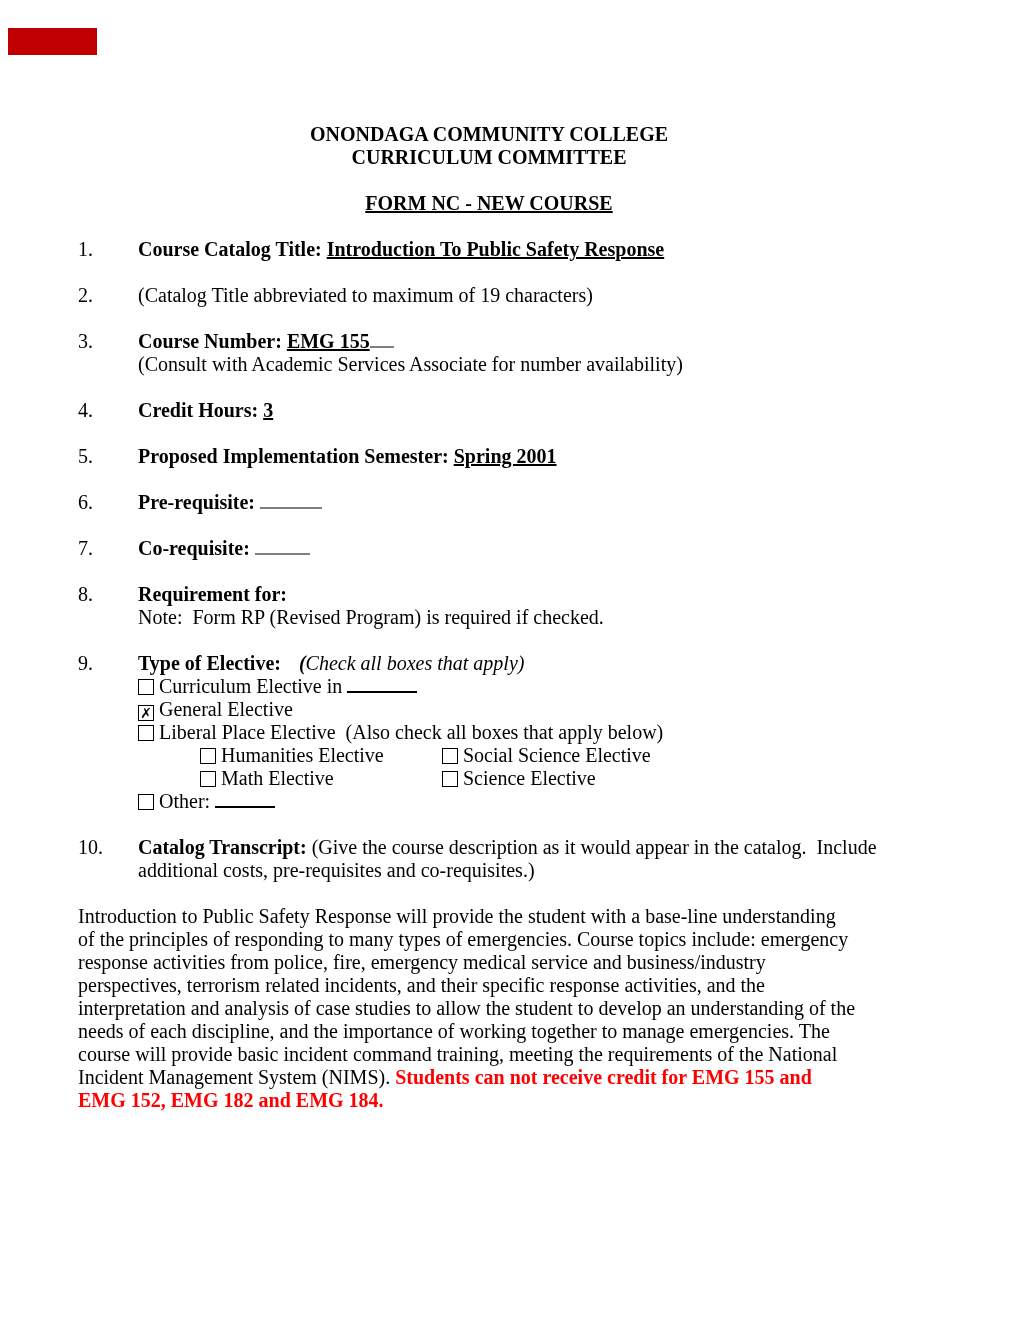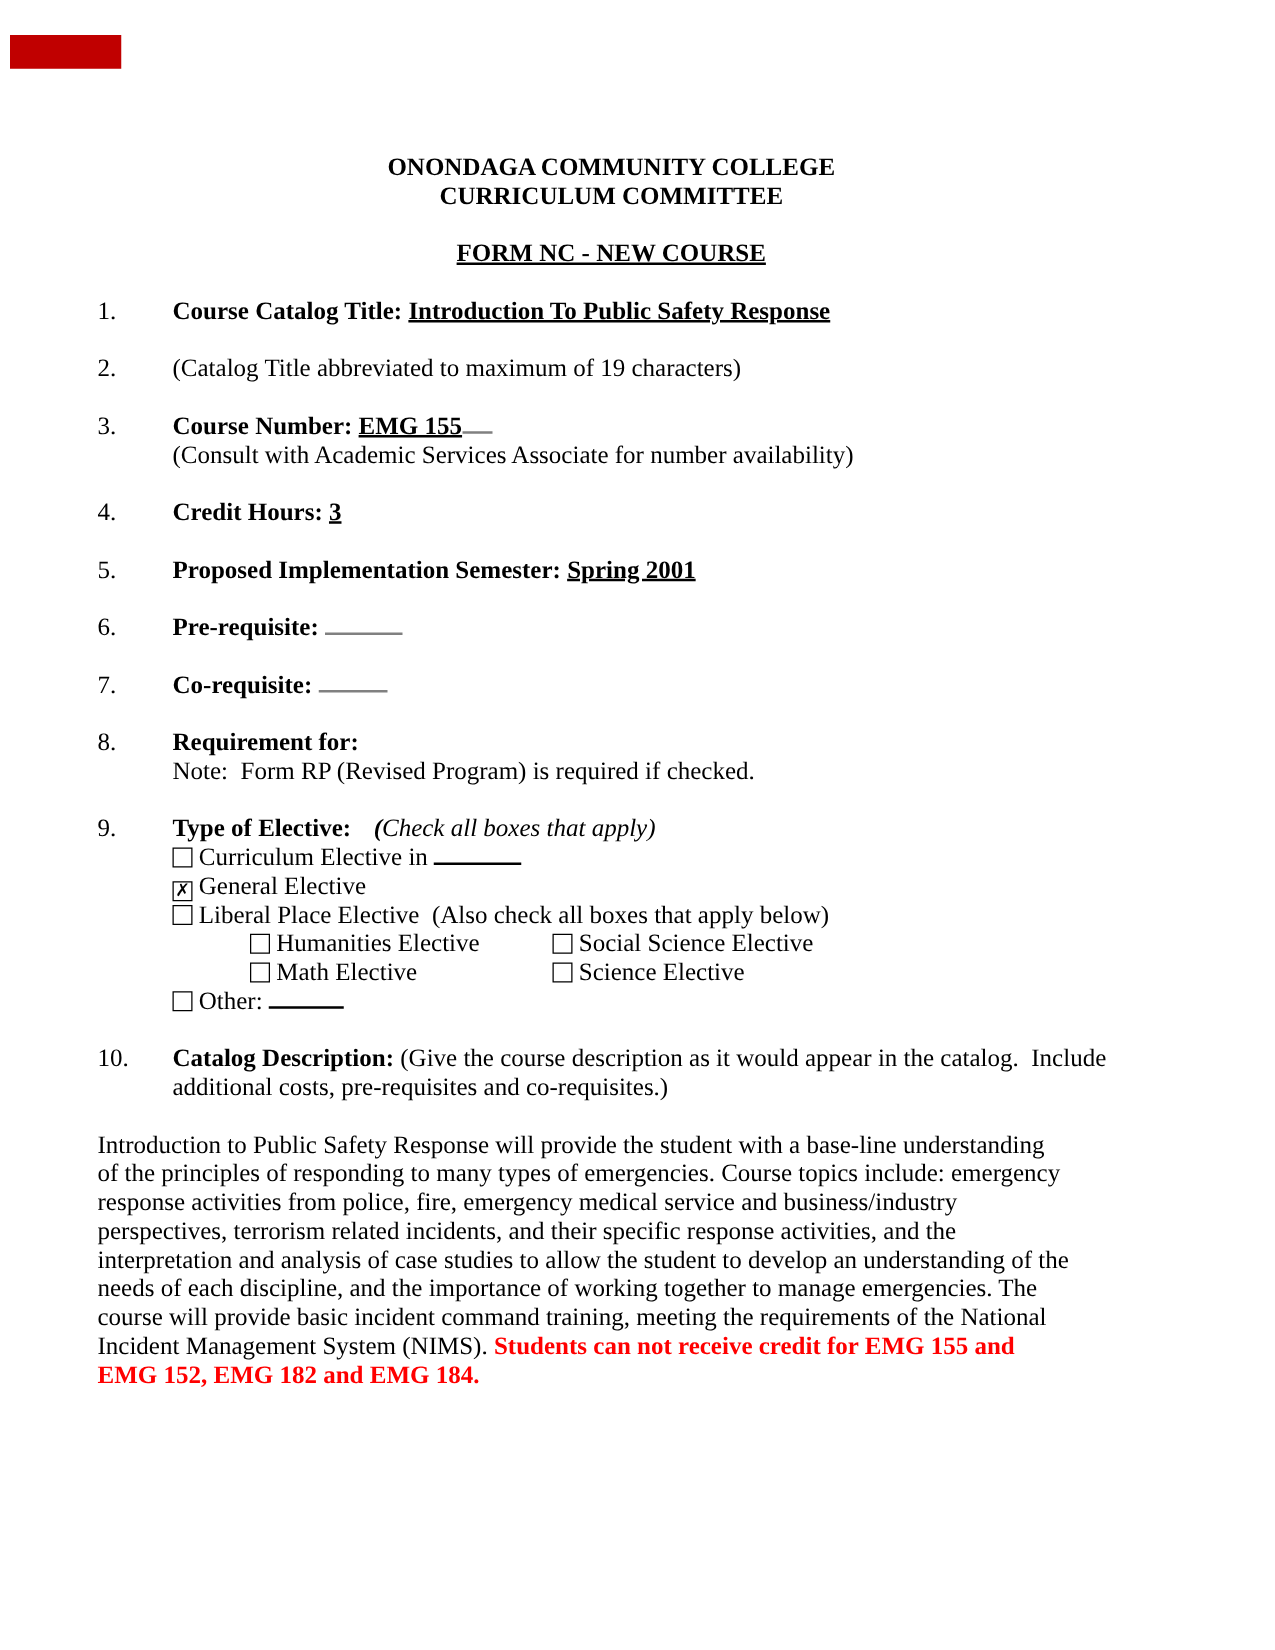--- a/index.html
+++ b/index.html
@@ -152,21 +152,21 @@
       <div>
         <span class="cb"></span><span>Other:</span>
         <span class="blank black w60"></span>
       </div>
     </div>
   </div>
 
   <div class="item">
     <div class="num">10.</div>
     <div class="content">
-      <span class="b">Catalog Description:</span>
+      <span class="b">Catalog Transcript:</span>
       <span>(Give the course description as it would appear in the catalog.&nbsp; Include additional costs, pre-requisites and co-requisites.)</span>
     </div>
   </div>
 
   <div class="para">
     <span>Introduction to Public Safety Response will provide the student with a base-line understanding of the principles of responding to many types of emergencies. Course topics include: emergency response activities from police, fire, emergency medical service and business/industry perspectives, terrorism related incidents, and their specific response activities, and the interpretation and analysis of case studies to allow the student to develop an understanding of the needs of each discipline, and the importance of working together to manage emergencies. The course will provide basic incident command training, meeting the requirements of the National Incident Management System (NIMS). </span><span class="red-bold">Students can not receive credit for EMG 155 and EMG 152, EMG 182 and EMG 184.</span>
   </div>
 
 </div>
 

